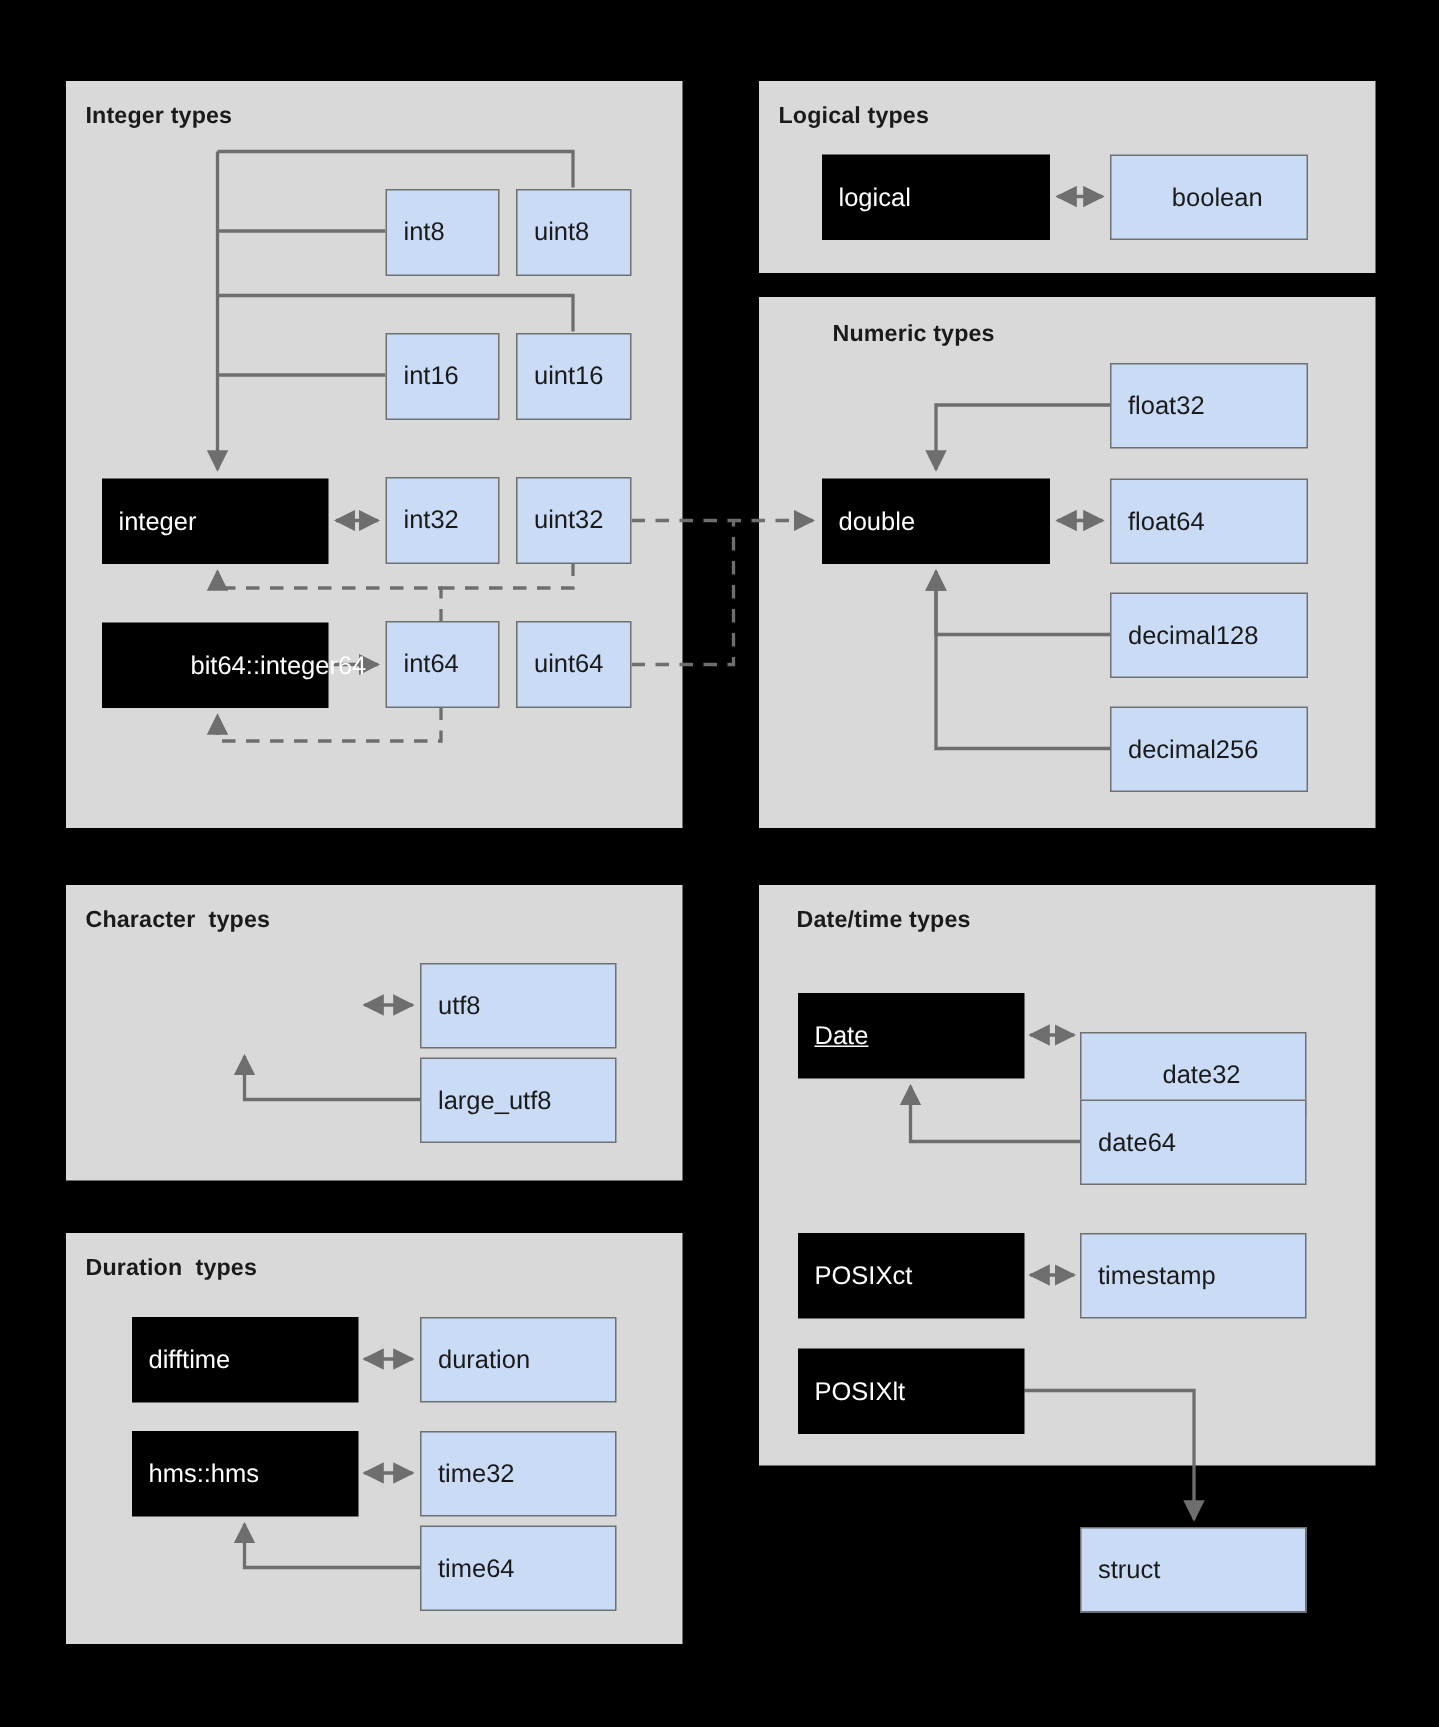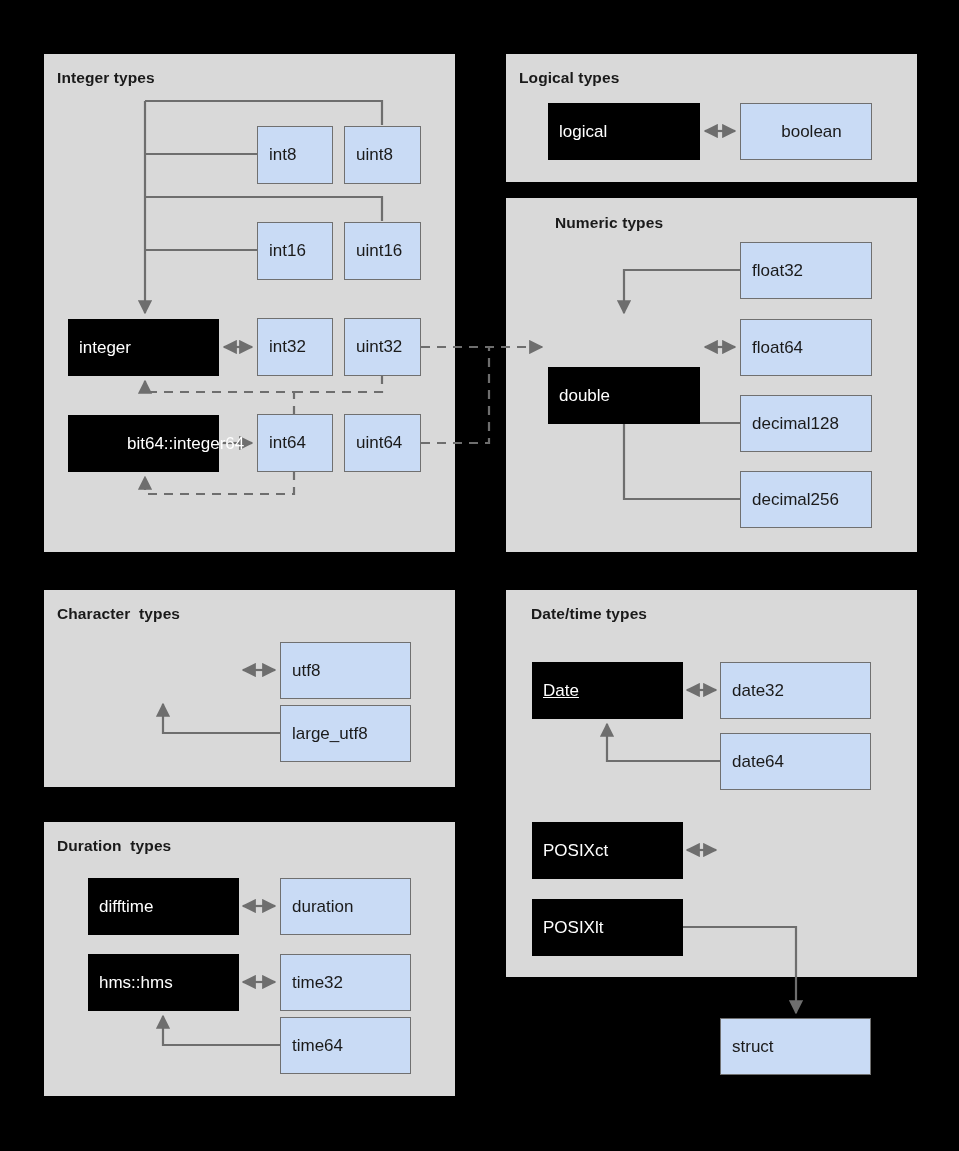--- a/index.html
+++ b/index.html
@@ -170,21 +170,21 @@
     <span class="label">uint64</span>
   </div>
 
   <div class="node black" style="left:548px; top:103px; width:152px; height:57px;">
     <span class="label">logical</span>
   </div>
   <div class="node blue" style="left:740px; top:103px; width:132px; height:57px;justify-content:center;">
     <span class="label">boolean</span>
   </div>
 
-  <div class="node black" style="left:548px; top:319px; width:152px; height:57px;margin-top:48px;">
+  <div class="node black" style="left:548px; top:319px; width:152px; height:57px;">
     <span class="label">double</span>
   </div>
   <div class="node blue" style="left:740px; top:242px; width:132px; height:57px;">
     <span class="label">float32</span>
   </div>
   <div class="node blue" style="left:740px; top:319px; width:132px; height:57px;">
     <span class="label">float64</span>
   </div>
   <div class="node blue" style="left:740px; top:395px; width:132px; height:57px;">
     <span class="label">decimal128</span>
@@ -196,29 +196,32 @@
   <div class="node blue" style="left:280px; top:642px; width:131px; height:57px;">
     <span class="label">utf8</span>
   </div>
   <div class="node blue" style="left:280px; top:705px; width:131px; height:57px;">
     <span class="label">large_utf8</span>
   </div>
 
   <div class="node black" style="left:532px; top:662px; width:151px; height:57px;text-decoration:underline;">
     <span class="label">Date</span>
   </div>
-  <div class="node blue" style="left:720px; top:662px; width:151px; height:57px;">
+  <div class="node blue" style="left:720px; top:688px; width:151px; height:57px;justify-content:center;">
     <span class="label">date32</span>
   </div>
   <div class="node blue" style="left:720px; top:733px; width:151px; height:57px;">
     <span class="label">date64</span>
   </div>
   <div class="node black" style="left:532px; top:822px; width:151px; height:57px;">
     <span class="label">POSIXct</span>
   </div>
+  <div class="node blue" style="left:720px; top:822px; width:151px; height:57px;">
+    <span class="label">timestamp</span>
+  </div>
   <div class="node black" style="left:532px; top:899px; width:151px; height:57px;">
     <span class="label">POSIXlt</span>
   </div>
 
   <div class="node black" style="left:88px; top:878px; width:151px; height:57px;">
     <span class="label">difftime</span>
   </div>
   <div class="node blue" style="left:280px; top:878px; width:131px; height:57px;">
     <span class="label">duration</span>
   </div>

